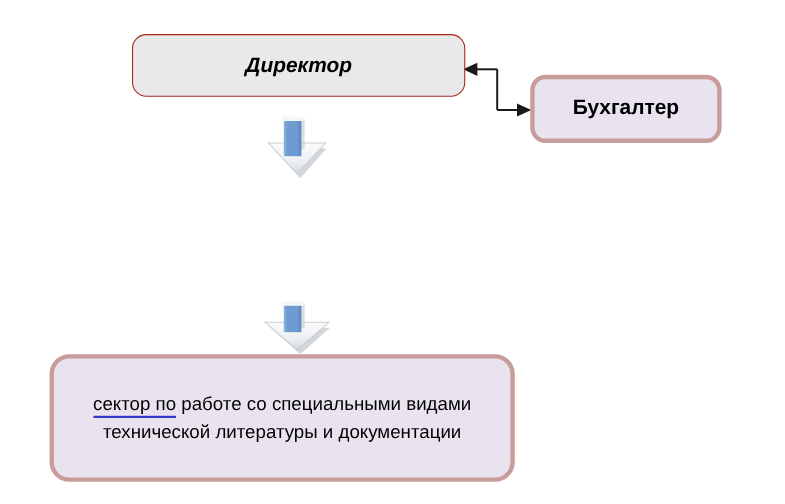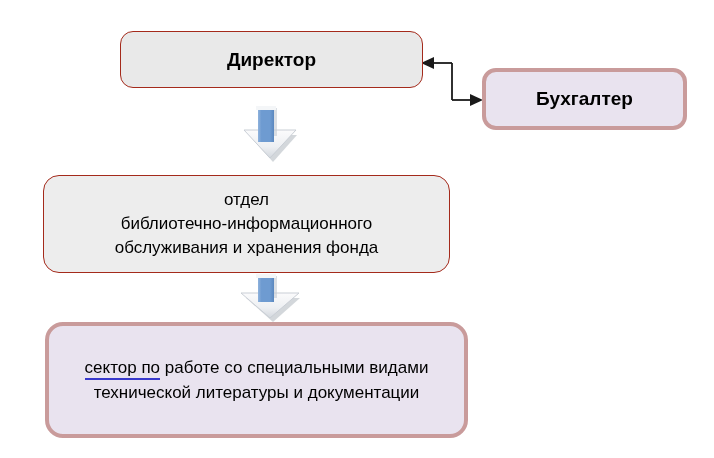--- a/index.html
+++ b/index.html
@@ -39,27 +39,28 @@
   #node-director {
     left: 120px;
     top: 31px;
     width: 303px;
     height: 57px;
     background: #E9E9E9;
     border: 1.6px solid #A42A1B;
     border-radius: 13px;
     font-size: 19px;
     font-weight: bold;
+    font-style: italic;
   }
 
   
   #node-accountant {
     left: 482px;
     top: 68px;
-    width: 205px;
+    width: 174px;
     height: 62px;
     background: #E9E3EF;
     border: 4px solid #C99B9B;
     border-radius: 14px;
     font-size: 19px;
     font-weight: bold;
   }
 
   
   #node-department {
@@ -160,23 +161,18 @@
   </svg>
 
   <div class="node" id="node-director">
     <span class="node-text">Директор</span>
   </div>
 
   <div class="node" id="node-accountant">
     <span class="node-text">Бухгалтер</span>
   </div>
 
-  <div class="node" id="node-department">
-    <span class="node-text">отдел
-библиотечно-информационного
-обслуживания и хранения фонда</span>
-  </div>
 
   <div class="node" id="node-sector">
     <span class="node-text"><span class="spell-underline">сектор  по</span><span> работе со специальными видами технической литературы     и документации</span></span>
   </div>
 
 </div>
 
 </body></html>

